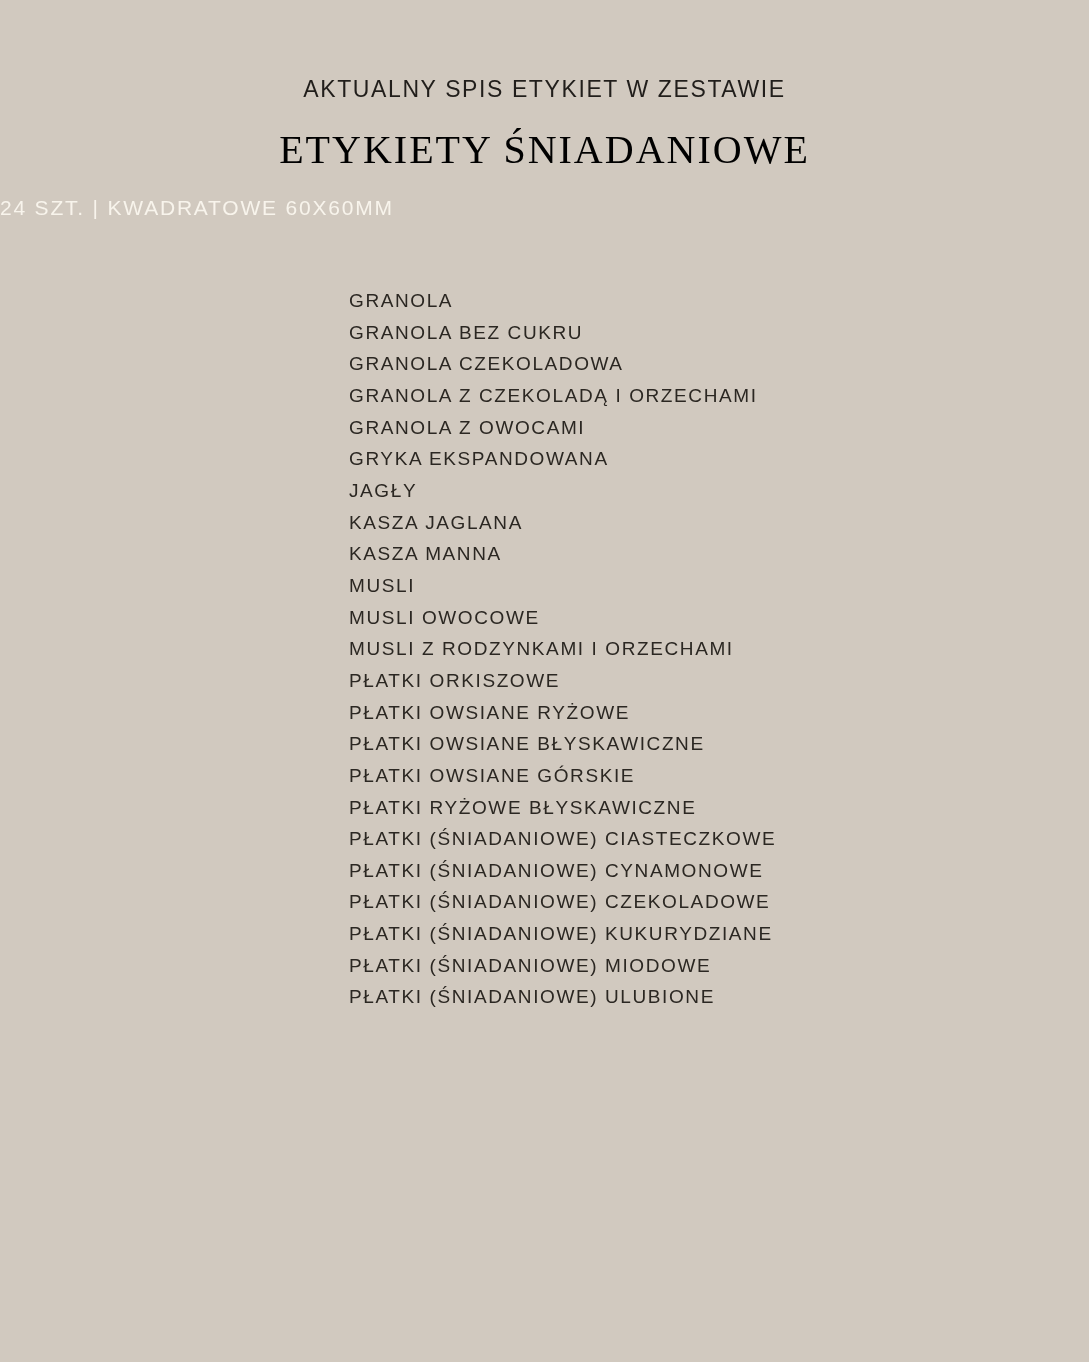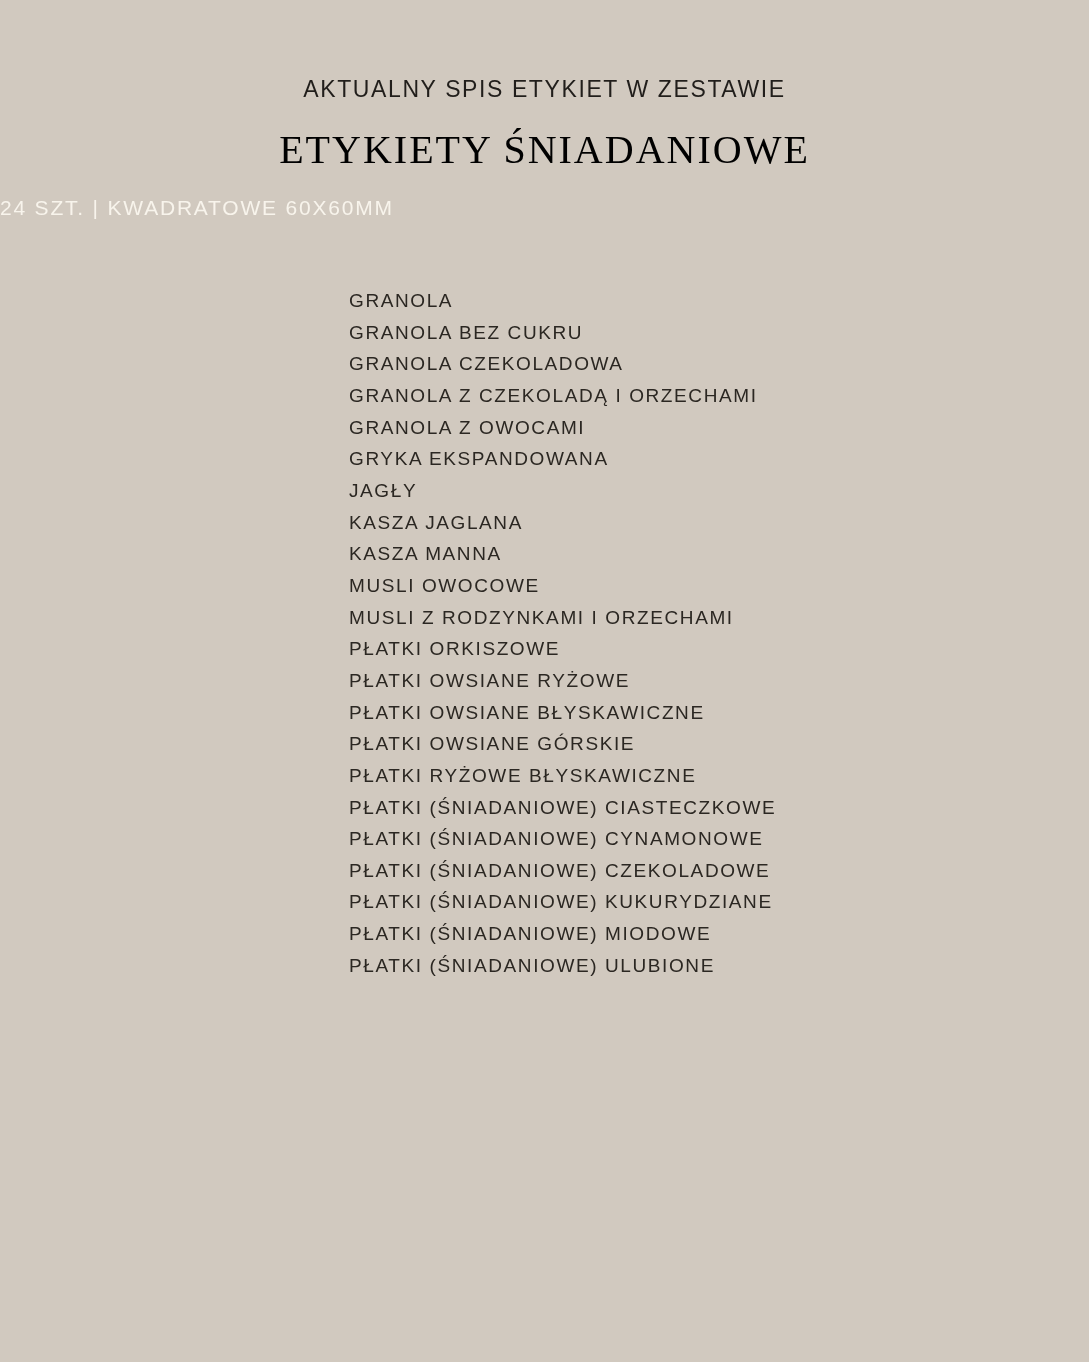--- a/index.html
+++ b/index.html
@@ -82,20 +82,21 @@
   <ul class="label-list">
       <li>GRANOLA</li>
       <li>GRANOLA BEZ CUKRU</li>
       <li>GRANOLA CZEKOLADOWA</li>
       <li>GRANOLA Z CZEKOLADĄ I ORZECHAMI</li>
       <li>GRANOLA Z OWOCAMI</li>
       <li>GRYKA EKSPANDOWANA</li>
       <li>JAGŁY</li>
       <li>KASZA JAGLANA</li>
       <li>KASZA MANNA</li>
+      <li>MUSLI</li>
       <li>MUSLI OWOCOWE</li>
       <li>MUSLI Z RODZYNKAMI I ORZECHAMI</li>
       <li>PŁATKI ORKISZOWE</li>
       <li>PŁATKI OWSIANE RYŻOWE</li>
       <li>PŁATKI OWSIANE BŁYSKAWICZNE</li>
       <li>PŁATKI OWSIANE GÓRSKIE</li>
       <li>PŁATKI RYŻOWE BŁYSKAWICZNE</li>
       <li>PŁATKI (ŚNIADANIOWE) CIASTECZKOWE</li>
       <li>PŁATKI (ŚNIADANIOWE) CYNAMONOWE</li>
       <li>PŁATKI (ŚNIADANIOWE) CZEKOLADOWE</li>

